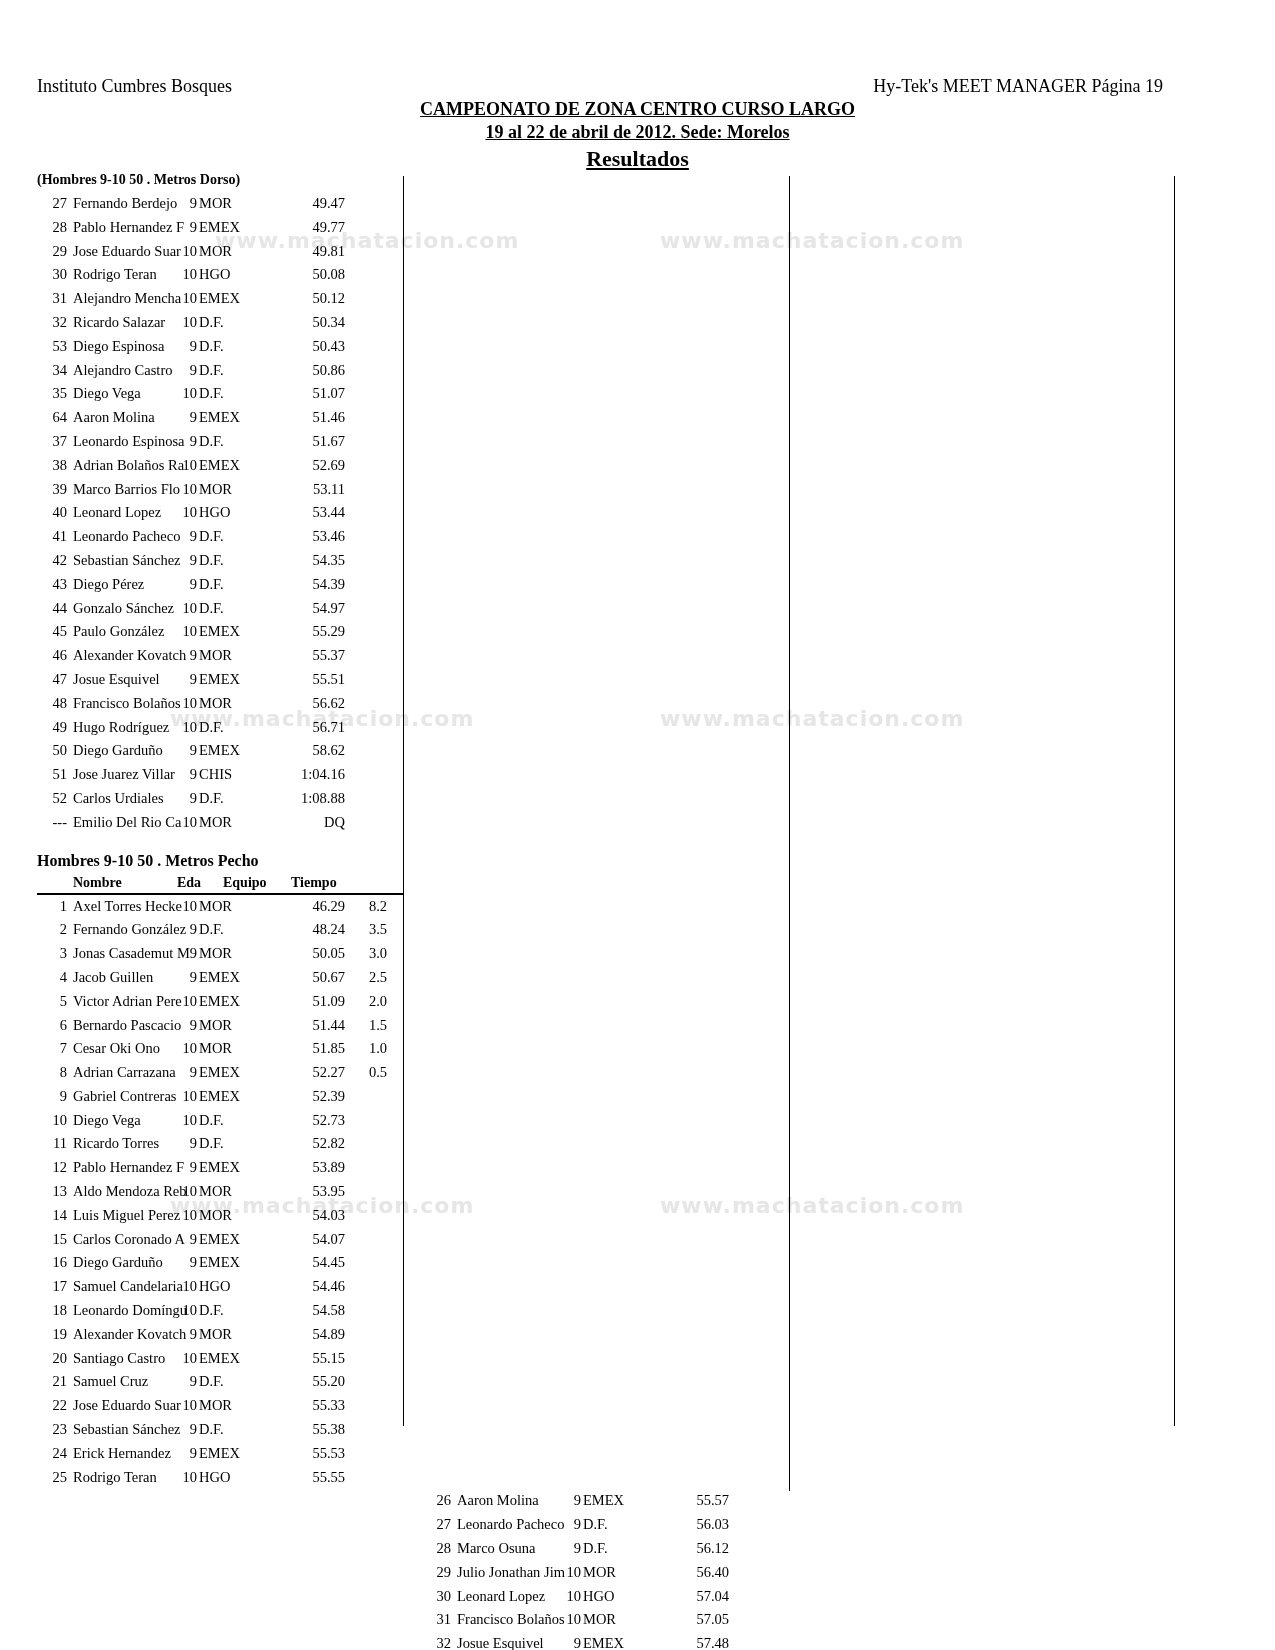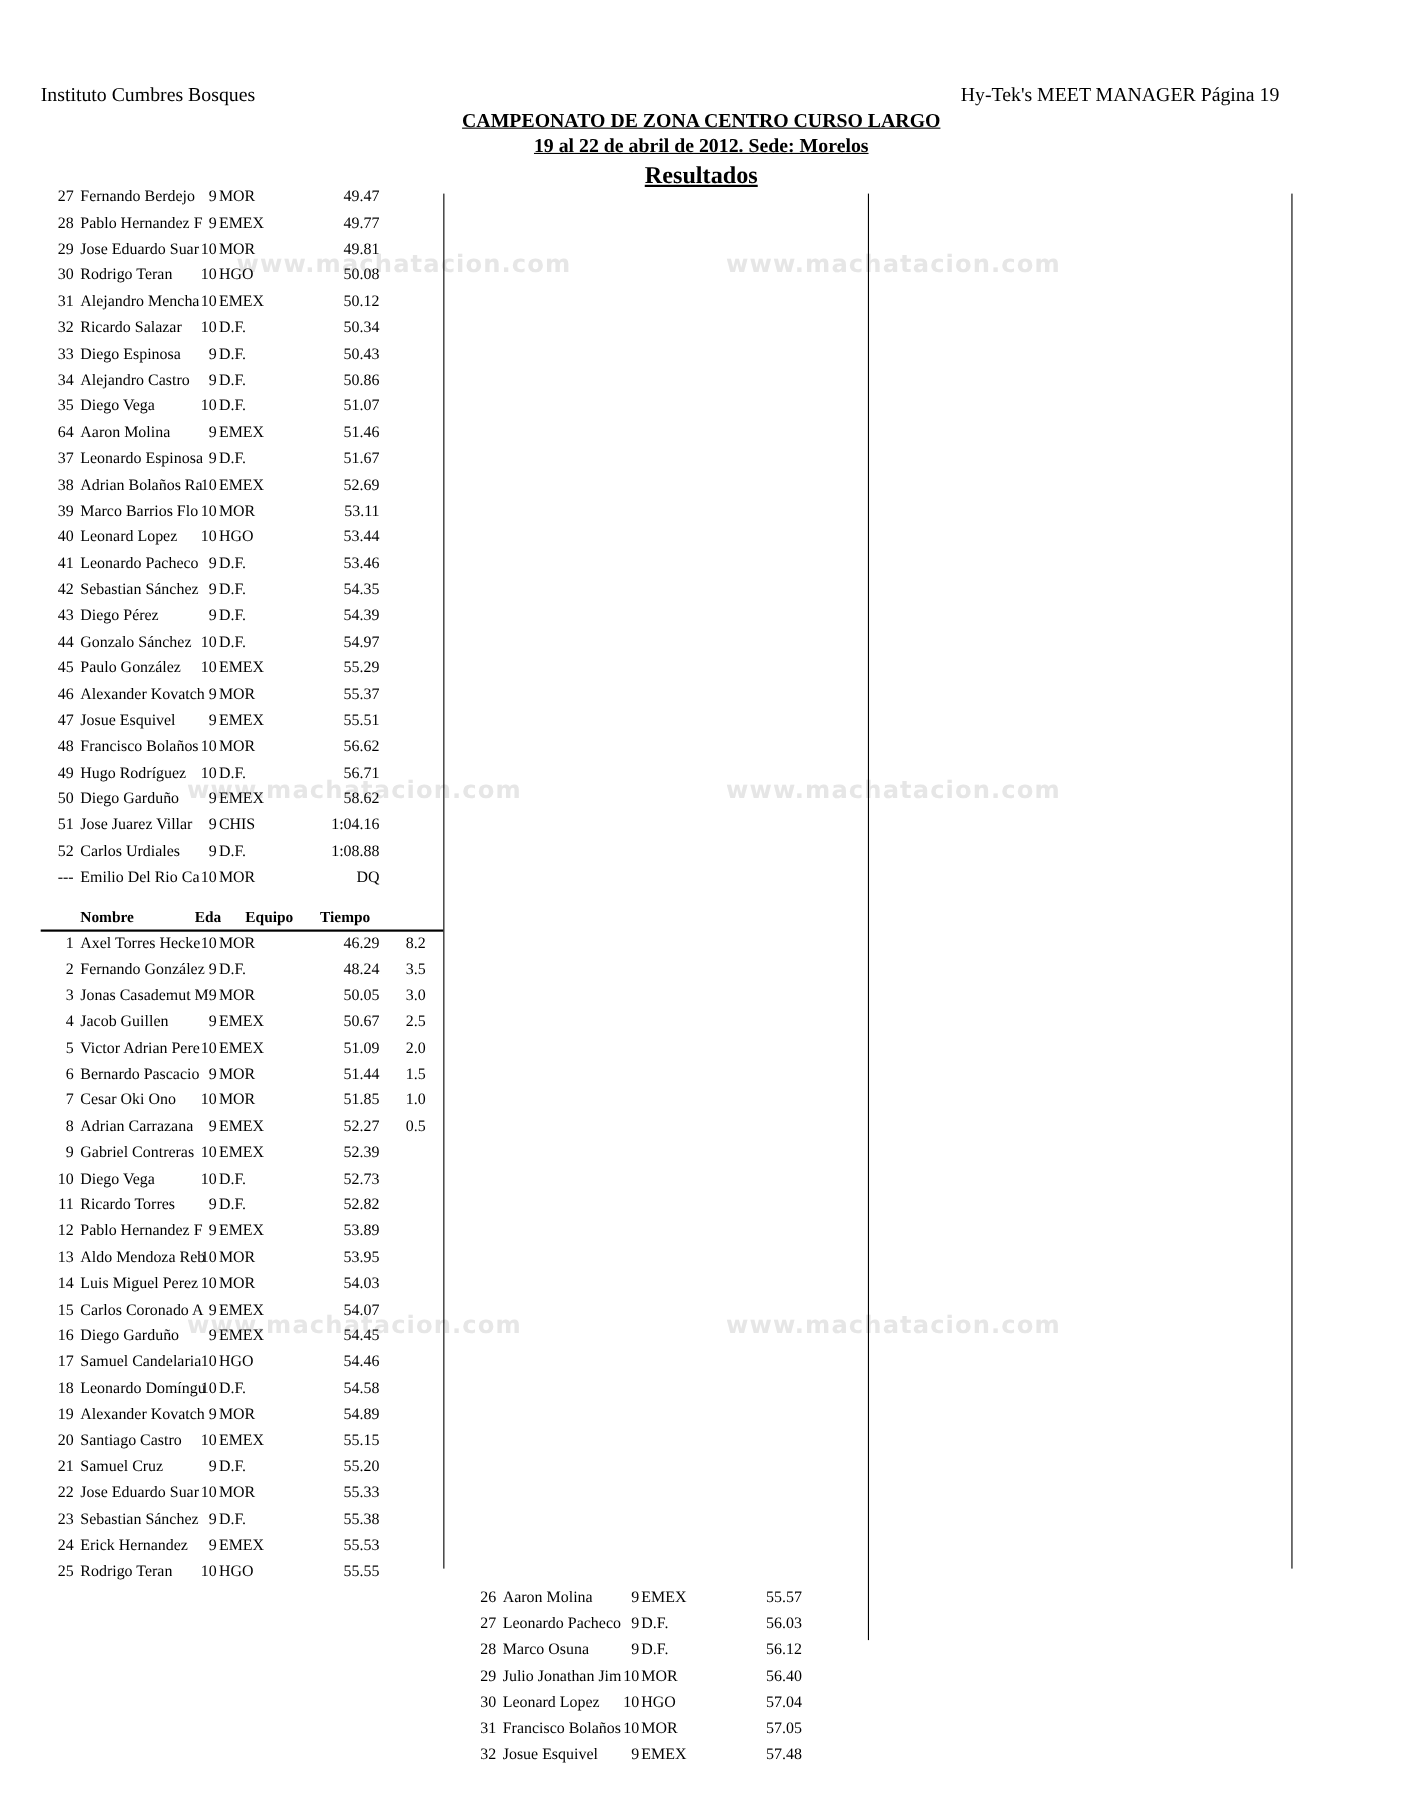--- a/index.html
+++ b/index.html
@@ -42,20 +42,21 @@
 <div class="wm" style="left:170px;top:706px;">www.machatacion.com</div>
 <div class="wm" style="left:660px;top:706px;">www.machatacion.com</div>
 <div class="wm" style="left:170px;top:1193px;">www.machatacion.com</div>
 <div class="wm" style="left:660px;top:1193px;">www.machatacion.com</div>
 
 <div class="vline" style="left:403px;top:176px;height:1250px;"></div>
 <div class="vline" style="left:789px;top:176px;height:1315px;"></div>
 <div class="vline" style="left:1174px;top:176px;height:1250px;"></div>
 
 <div class="col layer" style="left:37px;width:366px;">
+  <div class="ev-title small">(Hombres 9-10 50 . Metros Dorso)</div>
   <div id="dorso-rows">
       <div class="row">
         <span class="place" style="left:0">27</span>
         <span class="name" style="left:36px">Fernando Berdejo</span>
         <span class="age" style="left:138px">9</span>
         <span class="team" style="left:162px">MOR</span>
         <span class="time" style="left:228px">49.47</span>
       </div>
       <div class="row">
         <span class="place" style="left:0">28</span>
@@ -86,21 +87,21 @@
         <span class="time" style="left:228px">50.12</span>
       </div>
       <div class="row">
         <span class="place" style="left:0">32</span>
         <span class="name" style="left:36px">Ricardo Salazar</span>
         <span class="age" style="left:138px">10</span>
         <span class="team" style="left:162px">D.F.</span>
         <span class="time" style="left:228px">50.34</span>
       </div>
       <div class="row">
-        <span class="place" style="left:0">33</span>
+        <span class="place" style="left:0">53</span>
         <span class="name" style="left:36px">Diego Espinosa</span>
         <span class="age" style="left:138px">9</span>
         <span class="team" style="left:162px">D.F.</span>
         <span class="time" style="left:228px">50.43</span>
       </div>
       <div class="row">
         <span class="place" style="left:0">34</span>
         <span class="name" style="left:36px">Alejandro Castro</span>
         <span class="age" style="left:138px">9</span>
         <span class="team" style="left:162px">D.F.</span>
@@ -234,20 +235,21 @@
       </div>
       <div class="row">
         <span class="place" style="left:0">---</span>
         <span class="name" style="left:36px">Emilio Del Rio Ca</span>
         <span class="age" style="left:138px">10</span>
         <span class="team" style="left:162px">MOR</span>
         <span class="time" style="left:228px">DQ</span>
       </div>
     </div>
   <div style="height:14px"></div>
+  <div class="ev-title">Hombres 9-10 50 . Metros Pecho</div>
   <div class="colhead">
     <span style="left:36px">Nombre</span>
     <span style="left:140px">Eda</span>
     <span style="left:186px">Equipo</span>
     <span style="left:254px">Tiempo</span>
   </div>
   <div id="pecho-rows">
       <div class="row">
         <span class="place" style="left:0">1</span>
         <span class="name" style="left:36px">Axel Torres Hecke</span>

